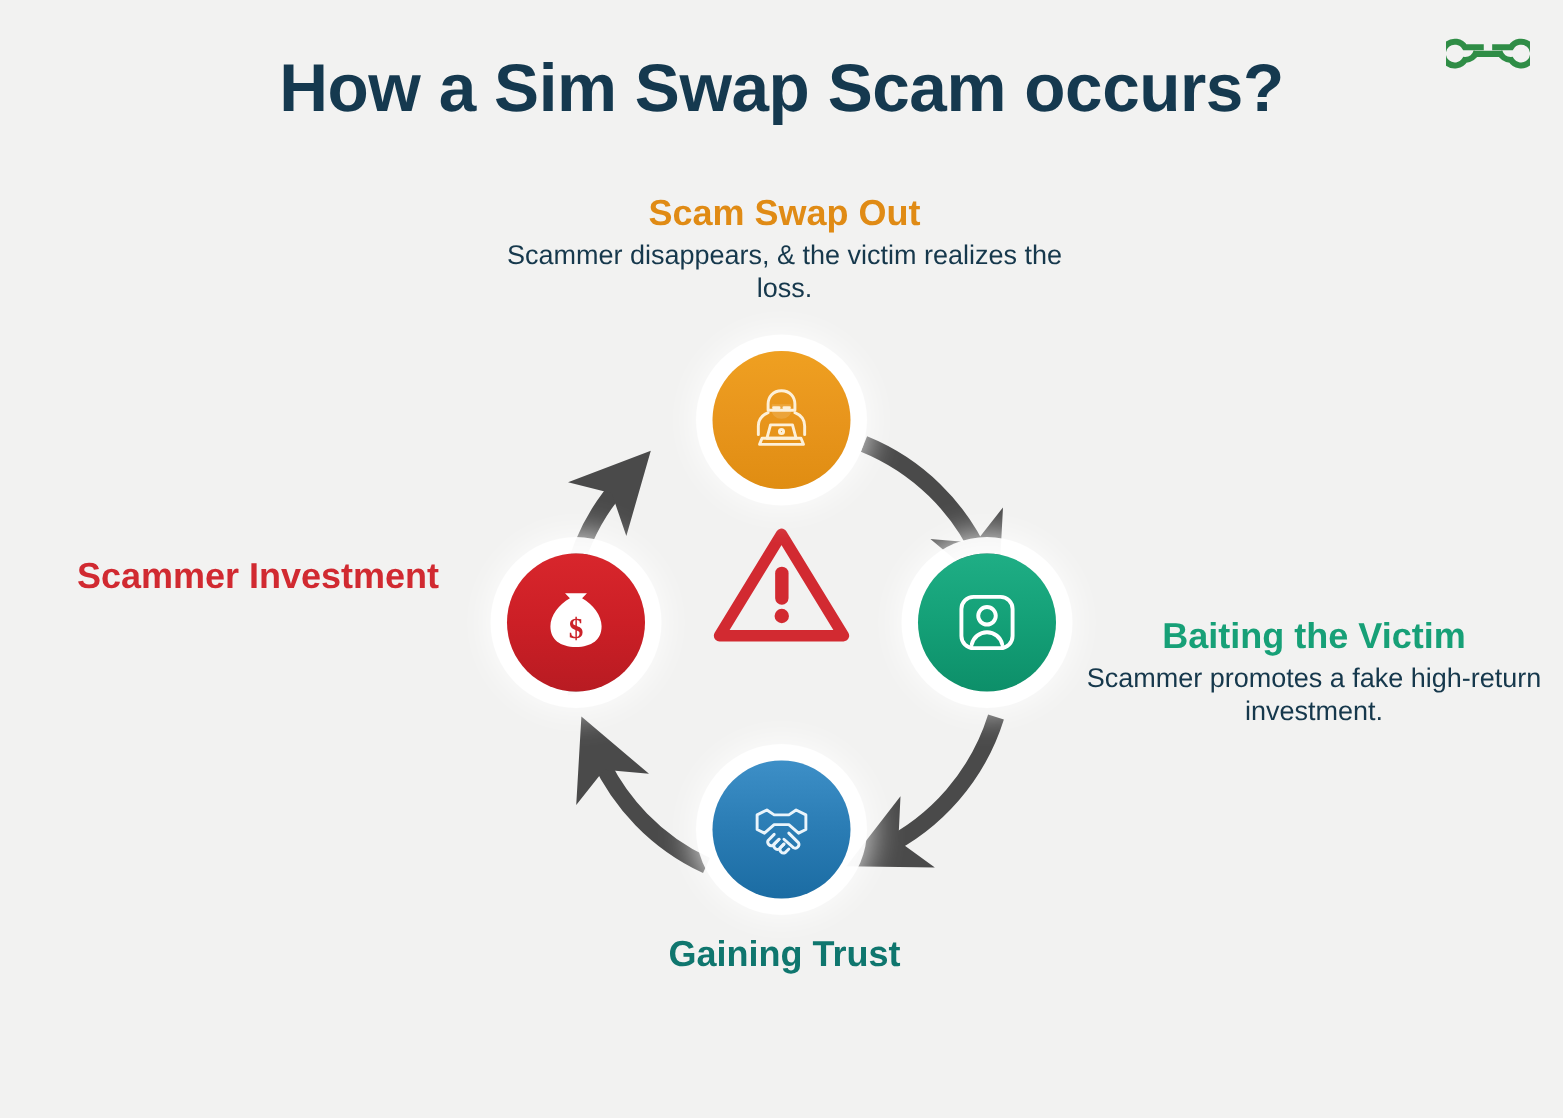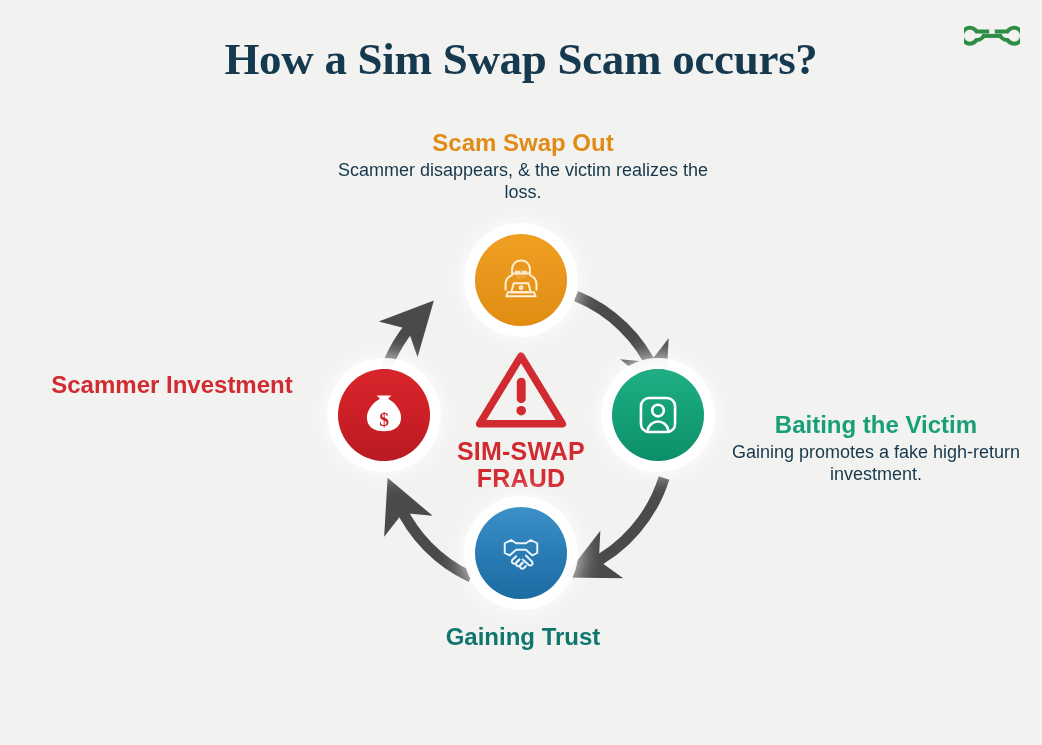--- a/index.html
+++ b/index.html
@@ -26,21 +26,20 @@
   .page-title {
     position: absolute;
     top: 33px;
     left: 0;
     width: 1042px;
     text-align: center;
     font-size: 45px;
     font-weight: bold;
     color: #15394f;
     letter-spacing: -0.3px;
-    font-family: Liberation Serif, serif;
   }
 
   
   .stage {
     position: absolute;
     left: 0;
     top: 0;
     width: 1042px;
     height: 745px;
   }
@@ -142,24 +141,20 @@
       <path d="M471,577 A146,146 0 0 1 398,502"></path>
     </g>
   </svg>
 
   <div class="centre">
     <svg viewBox="0 0 100 88">
       <path d="M50 8 L94 80 H6 Z" fill="none" stroke="#d22a31" stroke-width="8" stroke-linejoin="round"></path>
       <rect x="45.5" y="31" width="9.5" height="27" rx="4.7" fill="#d22a31"></rect>
       <circle cx="50.2" cy="66" r="5.1" fill="#d22a31"></circle>
     </svg>
-    <div class="centre-text">
-      <div>SIM-SWAP</div>
-      <div>FRAUD</div>
-    </div>
   </div>
 
   <div class="node node-top">
     <svg viewBox="0 0 64 64">
       <g fill="none" stroke="#fdf0d8" stroke-width="2.4" stroke-linejoin="round" stroke-linecap="round">
         <path d="M32 8 c-7 0-11 5-11 11 v5 h22 v-5 c0-6-4-11-11-11z"></path>
         <path d="M24 19 h16 v5 c0 4-3.5 7-8 7s-8-3-8-7z" fill="#fdf0d8" stroke="none" opacity="0.16"></path>
         <path d="M25.5 22 h4.5 M34 22 h4.5"></path>
         <path d="M21 26 c-5 2-8 6-8 11 v7"></path>
         <path d="M43 26 c5 2 8 6 8 11 v7"></path>
@@ -197,21 +192,21 @@
     </svg>
   </div>
 
   <div class="label-block lbl-top">
     <div class="label-title c-orange">Scam Swap Out</div>
     <div class="label-desc">Scammer disappears, &amp; the victim realizes the loss.</div>
   </div>
 
   <div class="label-block lbl-right">
     <div class="label-title c-teal">Baiting the Victim</div>
-    <div class="label-desc">Gaining promotes a fake high-return investment.</div>
+    <div class="label-desc">Scammer promotes a fake high-return investment.</div>
   </div>
 
   <div class="label-block lbl-bottom">
     <div class="label-title c-blue">Gaining Trust</div>
   </div>
 
   <div class="label-block lbl-left">
     <div class="label-title c-red">Scammer Investment</div>
   </div>
 

